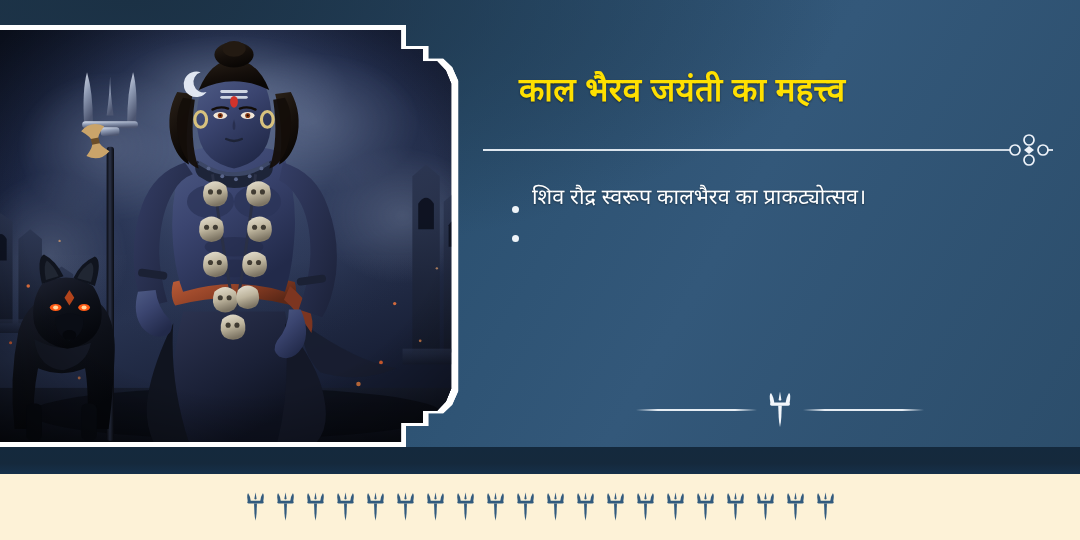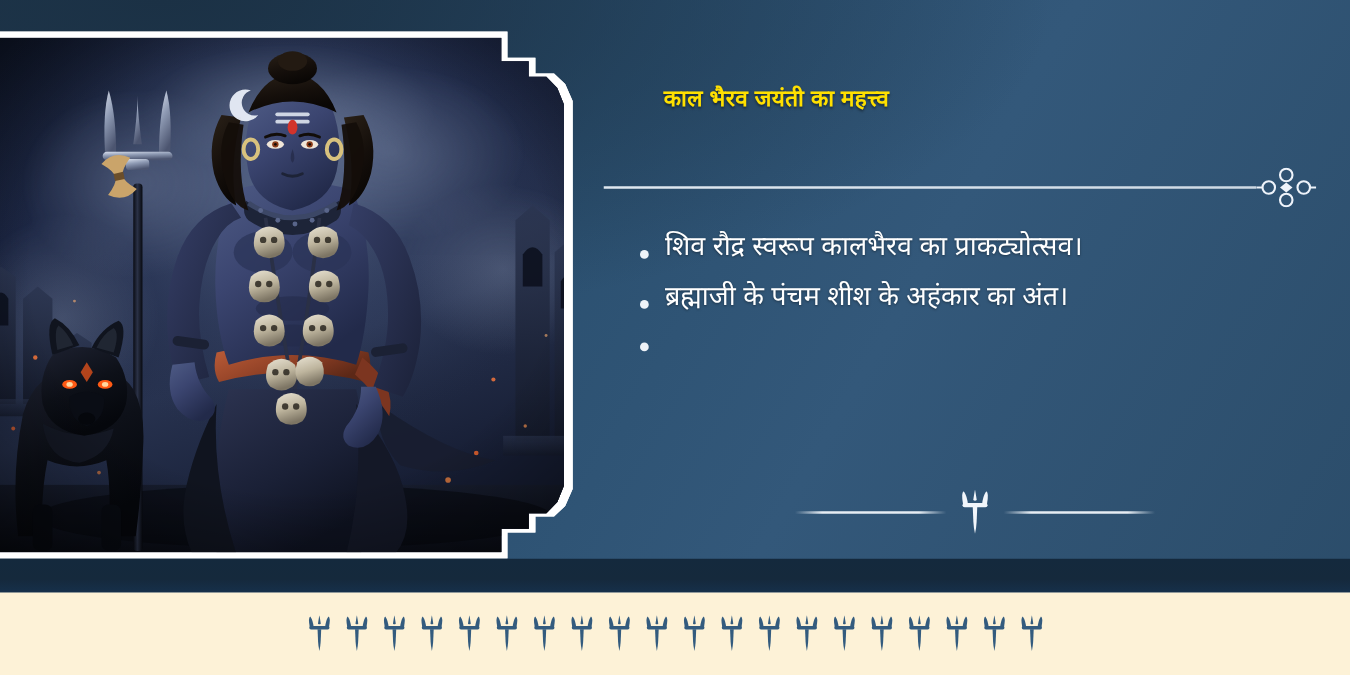--- a/index.html
+++ b/index.html
@@ -49,40 +49,40 @@
     overflow:hidden;
     background:#0b1120;
   }
 
   
   .art{position:absolute;inset:0;}
   .art svg{display:block;width:100%;height:100%;}
 
   
   .title{
-    position:absolute;left:531px;top:66px;
-    font-size:18px;font-weight:bold;color:#ffe000;
+    position:absolute;left:519px;top:66px;
+    font-size:33px;font-weight:bold;color:#ffe000;
     letter-spacing:.3px;white-space:nowrap;
     text-shadow:0 1px 2px rgba(0,0,0,.45);
   }
   .rule-wrap{
     position:absolute;left:483px;top:134px;width:570px;height:32px;
   }
   .rule-line{
     position:absolute;left:0;top:15px;width:522px;height:2px;
     background:linear-gradient(90deg,rgba(233,240,247,.95),rgba(233,240,247,.85));
   }
   .rule-orn{position:absolute;left:994px;top:0;}
   .rule-orn{left:auto;right:0;top:0;width:48px;height:32px;}
 
   .bullets{
     position:absolute;left:512px;top:182px;width:520px;
   }
   .bullet{
-    display:flex;align-items:center;gap:13px;
+    display:flex;align-items:flex-end;gap:13px;
     margin-bottom:9px;
   }
   .dot{
     flex:0 0 auto;width:7px;height:7px;border-radius:50%;
     background:#eef3f8;margin-top:13px;
   }
   .btext{
     color:#ffffff;font-size:21.5px;line-height:1.42;
     text-shadow:0 1px 2px rgba(0,0,0,.4);
   }
@@ -433,24 +433,20 @@
     </svg>
   </div>
 
   <div class="bullets">
     <div class="bullet">
       <span class="dot"></span>
       <span class="btext">शिव रौद्र स्वरूप कालभैरव का प्राकट्योत्सव।</span>
     </div>
     <div class="bullet">
       <span class="dot"></span>
-      <span class="btext">ब्रह्माजी के पंचम शीश के अहंकार का अंत।</span>
-    </div>
-    <div class="bullet">
-      <span class="dot"></span>
     </div>
   </div>
 
   <div class="divider">
     <span class="dl"></span>
     <svg class="dtri" viewBox="0 0 26 36">
       <g fill="#f2f6fb">
         <path d="M11.6 8 q1.4 -9 1.4 -8 q0 -1 1.4 8 q-1.4 1.2 -2.8 0 z"></path>
         <path d="M3.4 11 q-1.6 -9 0.6 -10 q2.8 4 3.4 11 q-2 1.6 -4 -1 z"></path>
         <path d="M22.6 11 q1.6 -9 -0.6 -10 q-2.8 4 -3.4 11 q2 1.6 4 -1 z"></path>

